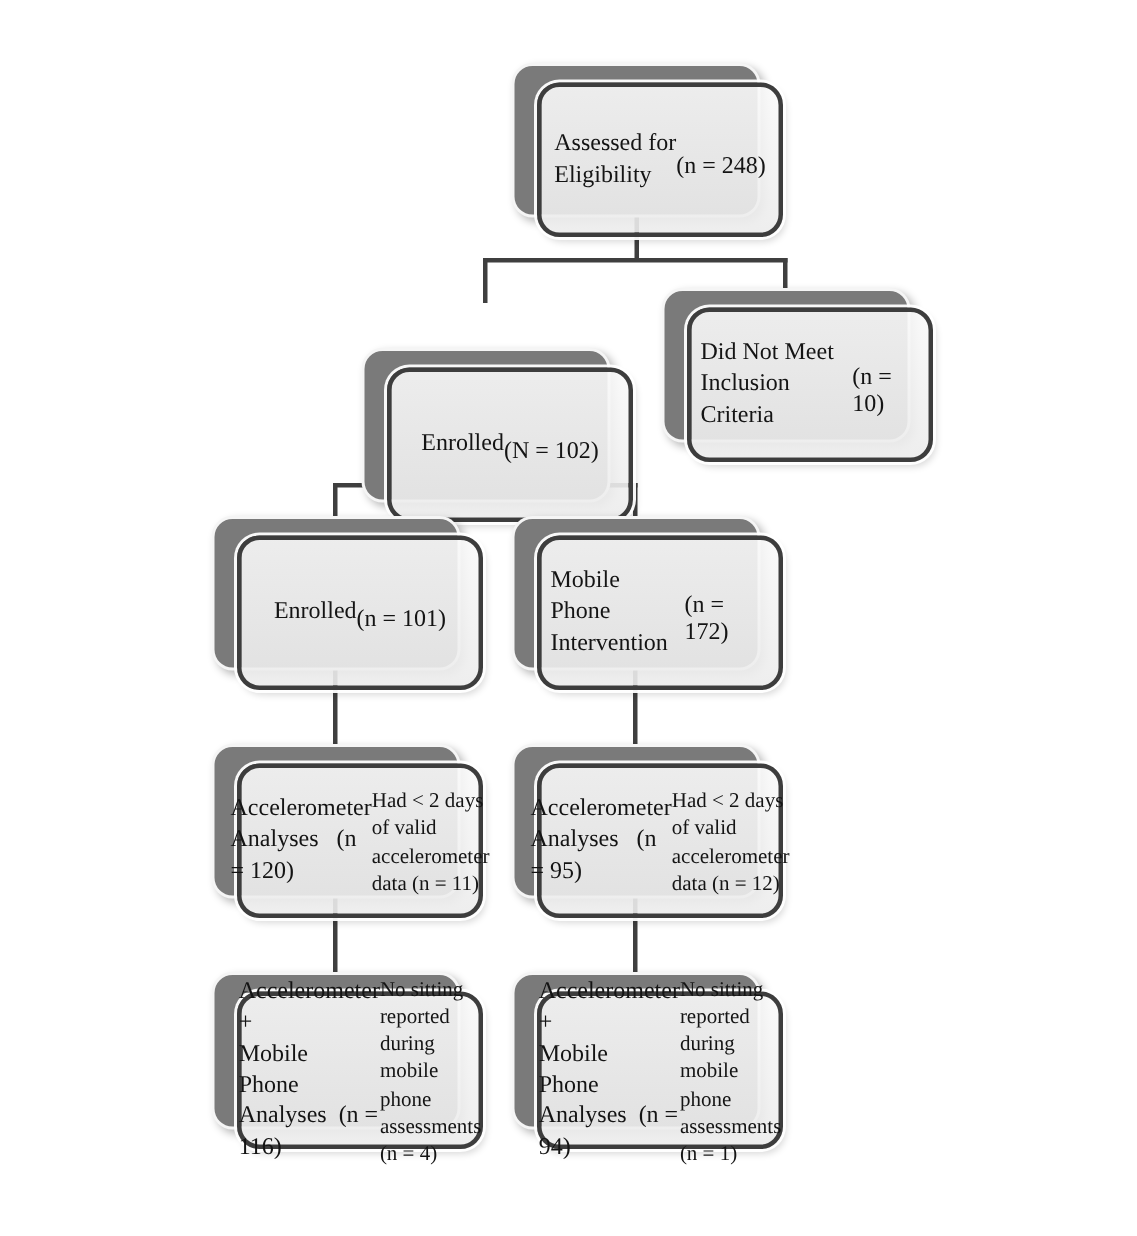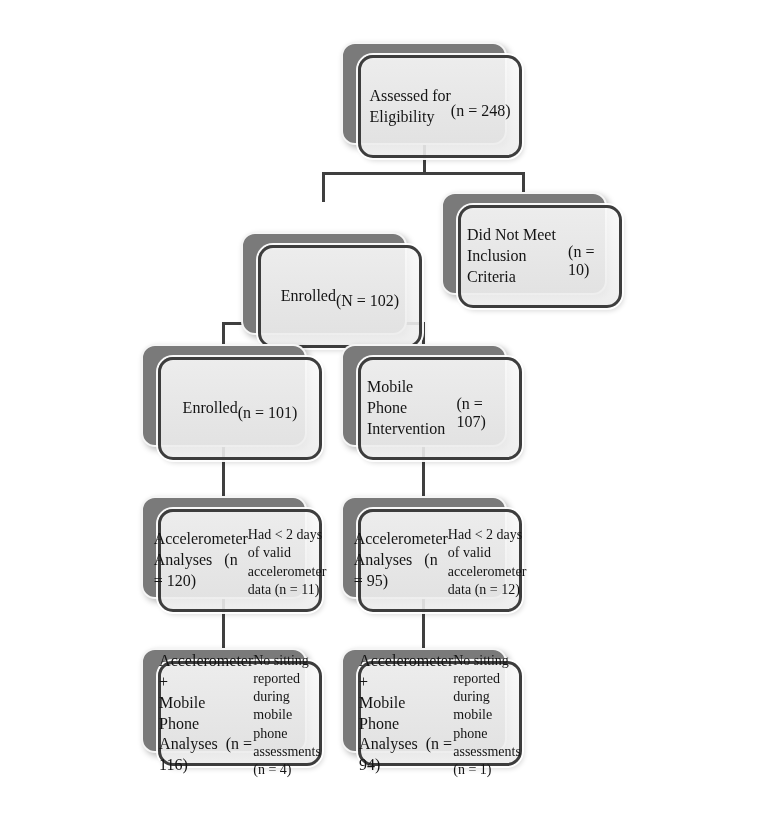--- a/index.html
+++ b/index.html
@@ -114,21 +114,21 @@
       <div class="title">Enrolled</div>
       <div class="count">(n = 101)</div>
     </div>
   </div>
 
   <div class="node" style="left:358px; top:357px;">
     <div class="shadow"></div>
     <div class="box h103">
       <div class="title">Mobile  Phone
 Intervention</div>
-      <div class="count">(n = 107)</div>
+      <div class="count">(n = 172)</div>
     </div>
   </div>
 
   <div class="node" style="left:158px; top:509px;">
     <div class="shadow"></div>
     <div class="box h103">
       <div class="title">Accelerometer
 Analyses   (n = 120)</div>
       <div class="note">Had &lt; 2 days of valid
 accelerometer data (n = 11)</div>

